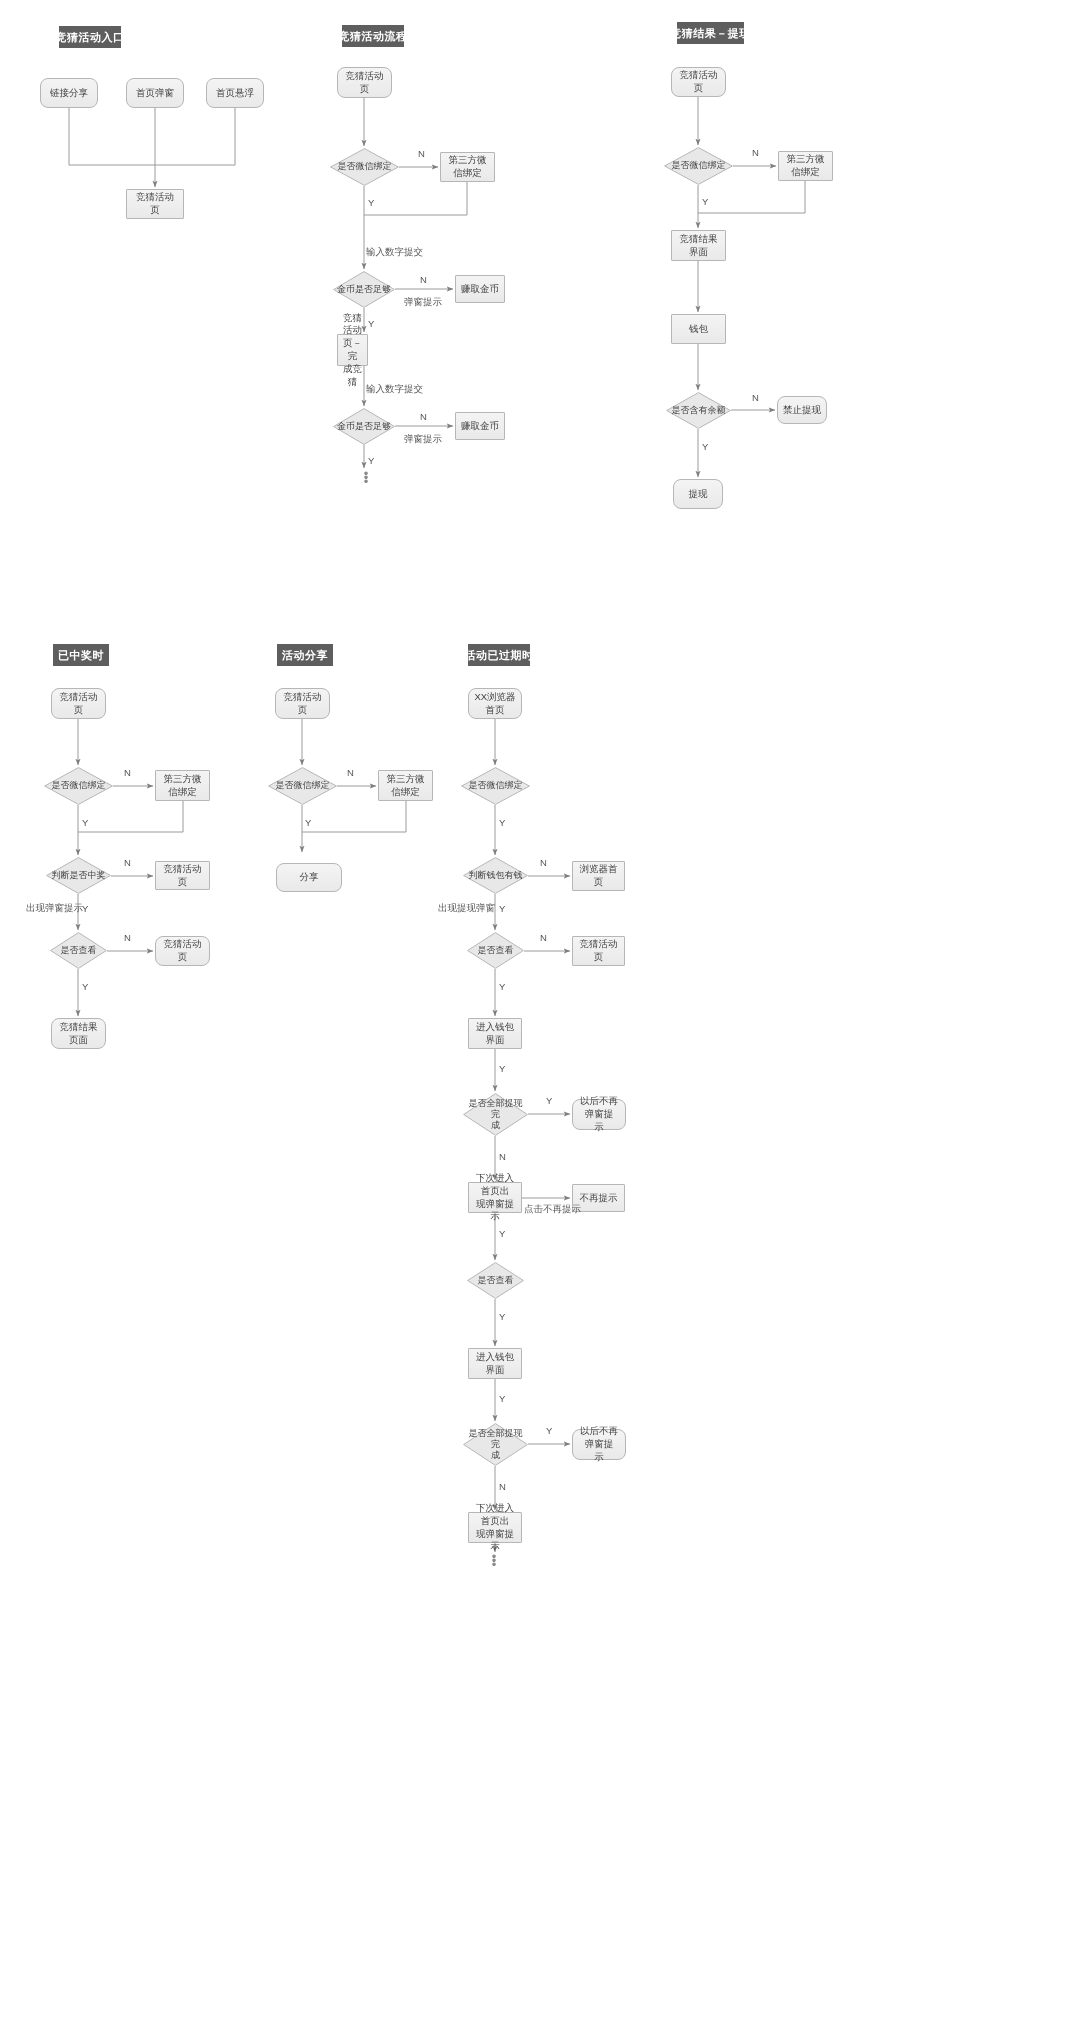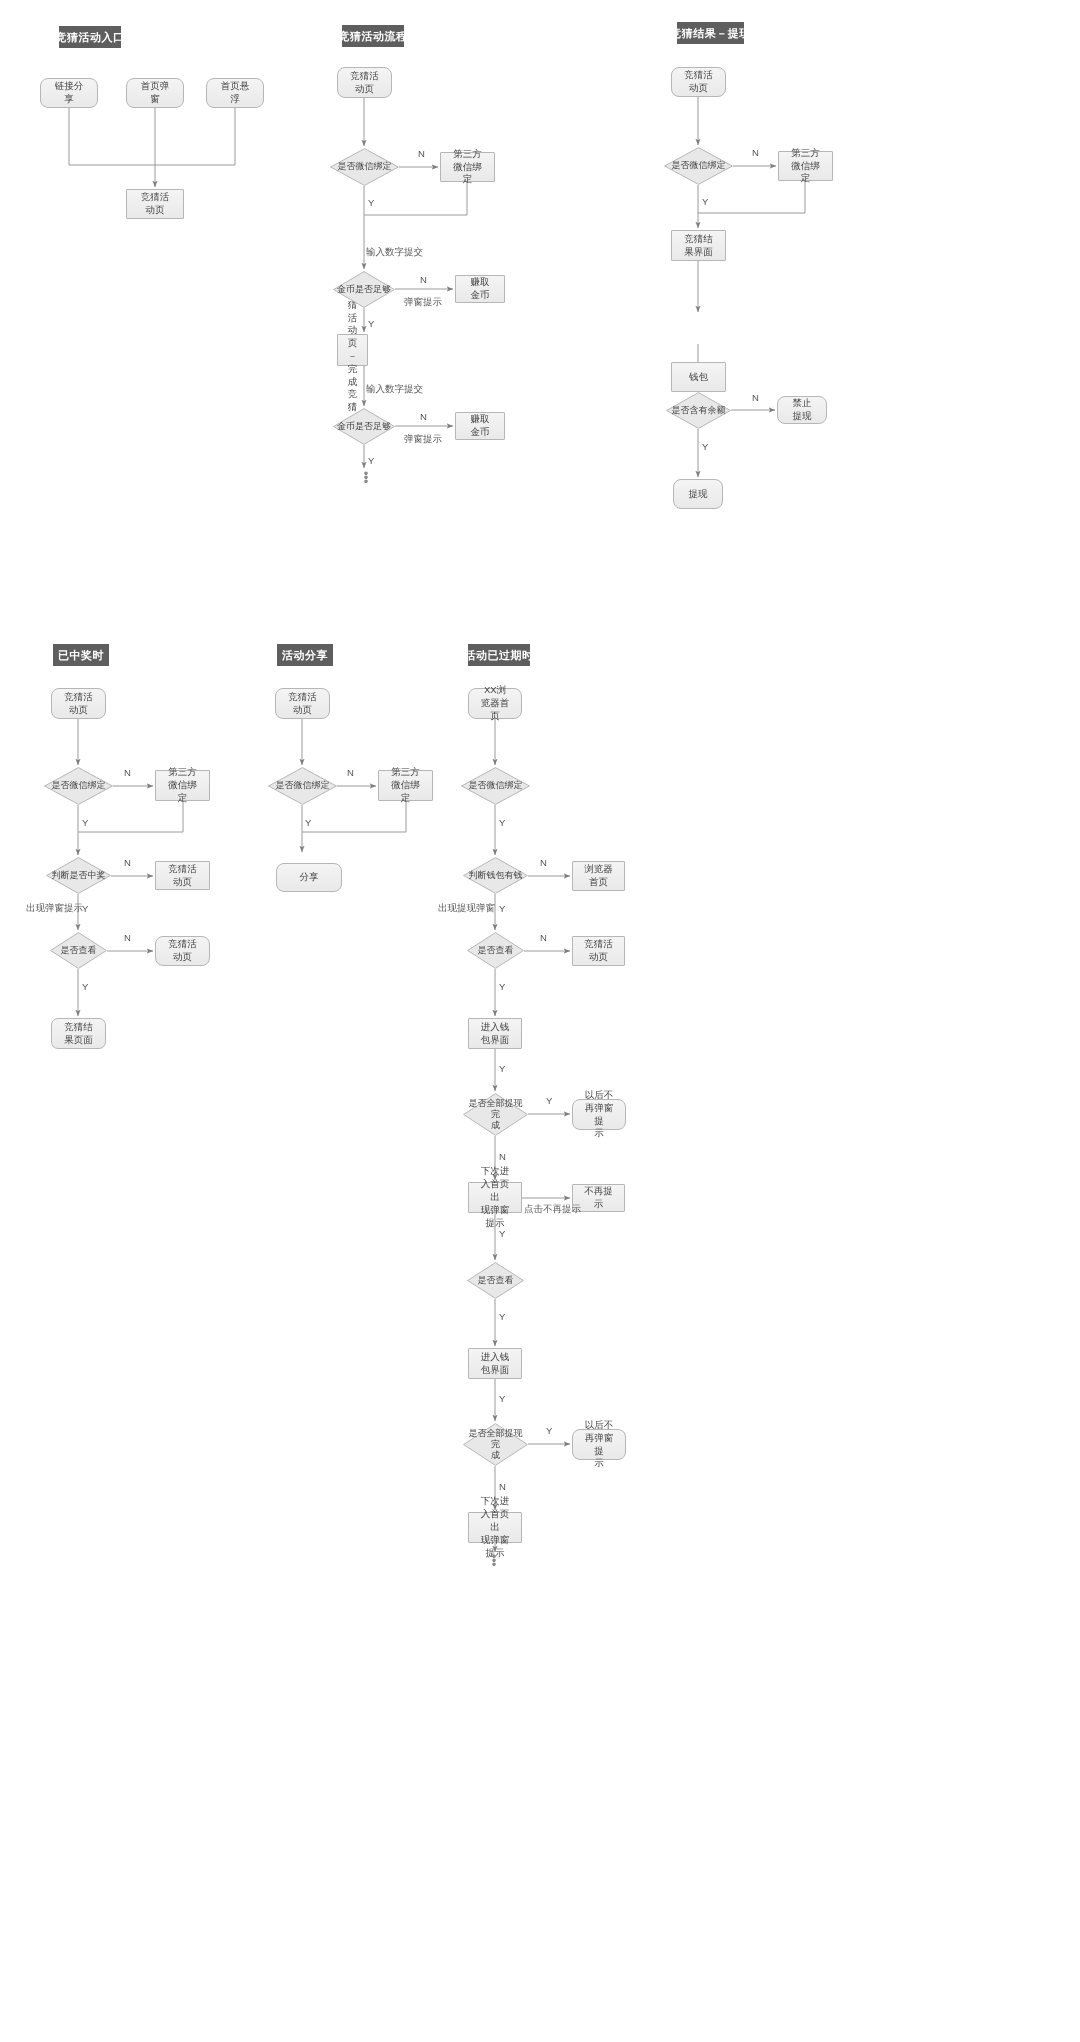--- a/index.html
+++ b/index.html
@@ -14,21 +14,21 @@
     font-size:11px;font-weight:bold;letter-spacing:.5px;
     display:flex;align-items:center;justify-content:center;
     height:22px;box-sizing:border-box;padding:0 10px;white-space:nowrap;
   }
   .node{
     position:absolute;box-sizing:border-box;
     background:linear-gradient(180deg,#f4f4f4 0%,#e9e9e9 100%);
     border:1px solid #b6b6b6;
     display:flex;align-items:center;justify-content:center;
     text-align:center;font-size:9.5px;line-height:1.35;color:#3f3f3f;
-    padding:2px 11px;white-space:pre-line;
+    padding:2px 5px;white-space:pre-line;
   }
   .node.round{border-radius:8px;}
   .node.rect{border-radius:1px;}
   .diamond{
     position:absolute;display:flex;align-items:center;justify-content:center;
     text-align:center;font-size:9px;color:#3f3f3f;white-space:pre-line;
     line-height:1.25;
   }
   .diamond .dshape{position:absolute;left:0;top:0;width:100%;height:100%;}
   .diamond .dlabel{position:relative;z-index:2;padding:0 2px;}
@@ -117,28 +117,28 @@
 <div class="node rect" style="left: 126px; top: 189px; width: 58px; height: 30px;">竞猜活动页</div>
 <div class="node round" style="left: 337px; top: 67px; width: 55px; height: 31px;">竞猜活动页</div>
 <div class="node rect" style="left: 440px; top: 152px; width: 55px; height: 30px;">第三方微信绑定</div>
 <div class="node rect" style="left: 455px; top: 275px; width: 50px; height: 28px;">赚取金币</div>
 <div class="node rect" style="left: 337px; top: 334px; width: 31px; height: 32px;">竞猜活动页－完
 成竞猜</div>
 <div class="node rect" style="left: 455px; top: 412px; width: 50px; height: 28px;">赚取金币</div>
 <div class="node round" style="left: 671px; top: 67px; width: 55px; height: 30px;">竞猜活动页</div>
 <div class="node rect" style="left: 778px; top: 151px; width: 55px; height: 30px;">第三方微信绑定</div>
 <div class="node rect" style="left: 671px; top: 230px; width: 55px; height: 31px;">竞猜结果界面</div>
-<div class="node rect" style="left: 671px; top: 314px; width: 55px; height: 30px; margin-top: 48px;">钱包</div>
+<div class="node rect" style="left: 671px; top: 314px; width: 55px; height: 30px;">钱包</div>
 <div class="node round" style="left: 777px; top: 396px; width: 50px; height: 28px;">禁止提现</div>
 <div class="node round" style="left: 673px; top: 479px; width: 50px; height: 30px;">提现</div>
 <div class="node round" style="left: 51px; top: 688px; width: 55px; height: 31px;">竞猜活动页</div>
 <div class="node rect" style="left: 155px; top: 770px; width: 55px; height: 31px;">第三方微信绑定</div>
 <div class="node rect" style="left: 155px; top: 861px; width: 55px; height: 29px;">竞猜活动页</div>
 <div class="node round" style="left: 155px; top: 936px; width: 55px; height: 30px;">竞猜活动页</div>
-<div class="node round" style="left: 51px; top: 1018px; width: 55px; height: 31px; border-radius: 7px;">竞猜结果页面</div>
+<div class="node round" style="left: 51px; top: 1018px; width: 55px; height: 31px;">竞猜结果页面</div>
 <div class="node round" style="left: 275px; top: 688px; width: 55px; height: 31px;">竞猜活动页</div>
 <div class="node rect" style="left: 378px; top: 770px; width: 55px; height: 31px;">第三方微信绑定</div>
 <div class="node round" style="left: 276px; top: 854px; width: 66px; height: 29px; margin-top: 9px;">分享</div>
 <div class="node round" style="left: 468px; top: 688px; width: 54px; height: 31px;">XX浏览器首页</div>
 <div class="node rect" style="left: 572px; top: 861px; width: 53px; height: 30px;">浏览器首页</div>
 <div class="node rect" style="left: 572px; top: 936px; width: 53px; height: 30px;">竞猜活动页</div>
 <div class="node rect" style="left: 468px; top: 1018px; width: 54px; height: 31px;">进入钱包界面</div>
 <div class="node round" style="left: 572px; top: 1099px; width: 54px; height: 31px;">以后不再弹窗提
 示</div>
 <div class="node rect" style="left: 468px; top: 1182px; width: 54px; height: 31px;">下次进入首页出

